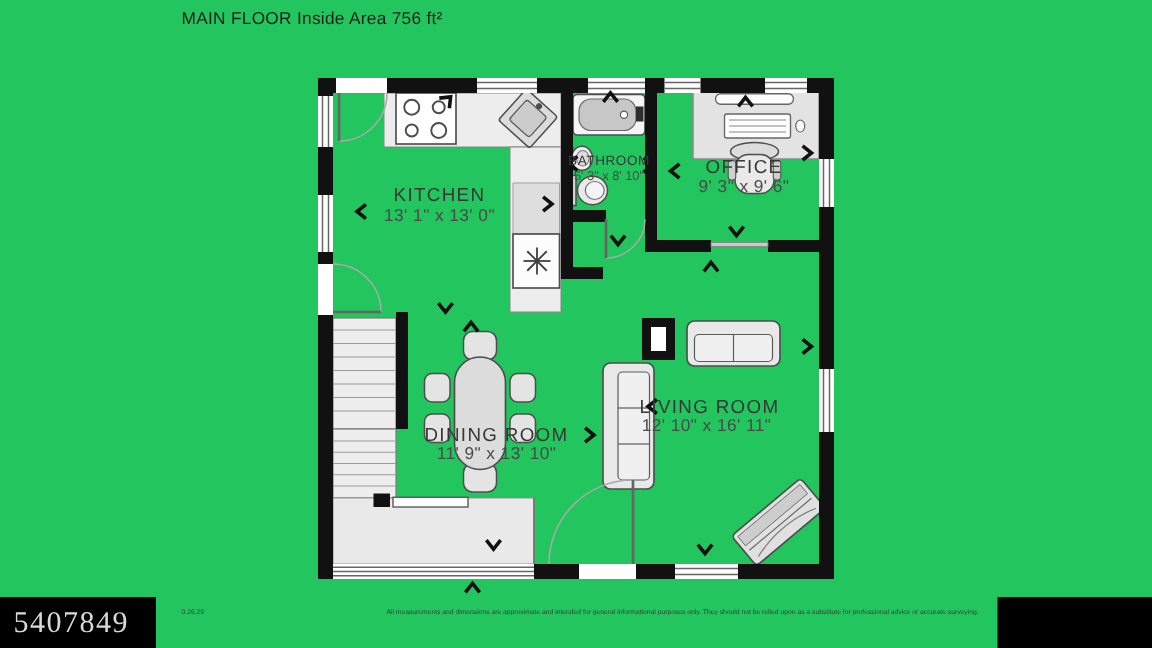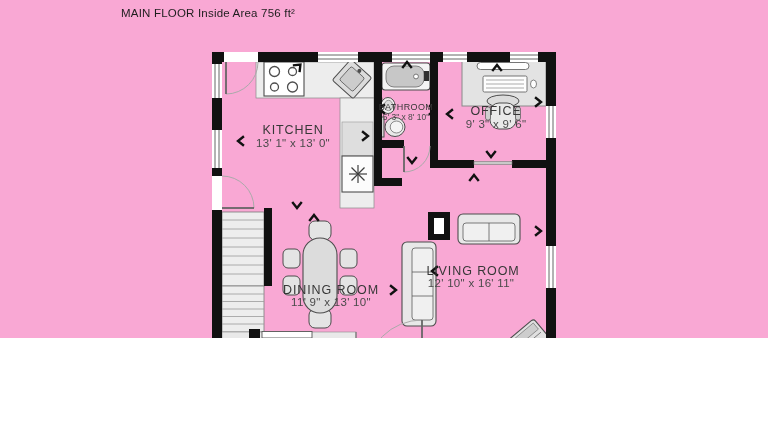--- a/index.html
+++ b/index.html
@@ -1,16 +1,16 @@
 <!DOCTYPE html>
 <html><head>
 <meta charset="utf-8">
 <style>
   html,body { margin:0; padding:0; background:#fff; }
-  .page { position:relative; width:768px; height:338px; background:#f9a8d4; overflow:hidden;
+  .page { position:relative; width:768px; height:432px; background:#22c55e; overflow:hidden;
           font-family:"Liberation Sans", sans-serif; }
   .title { position:absolute; left:121px; top:7px; font-size:11.5px; color:#1e1e1e; letter-spacing:0.2px; }
   svg.plan { position:absolute; left:0; top:0; }
   svg text { font-family:"Liberation Sans", sans-serif; text-anchor:middle; }
   .room-name  { font-size:12.5px; fill:#373737; letter-spacing:0.9px; }
   .room-dims  { font-size:11.5px; fill:#4a4a4a; letter-spacing:0.3px; }
   .room-name-sm { font-size:9px;  fill:#373737; letter-spacing:0.4px; }
   .room-dims-sm { font-size:8.5px; fill:#4a4a4a; }
   .footer-left { position:absolute; left:0; top:398px; width:104px; height:34px; background:#000;
                  color:#d8d8d8; font-family:"Liberation Serif", serif; font-size:20px;
@@ -277,17 +277,20 @@
       <text class="room-dims-sm" x="406" y="120">5' 3" x 8' 10"</text>
       <text class="room-name" x="496" y="115">OFFICE</text>
       <text class="room-dims" x="496" y="128">9' 3" x 9' 6"</text>
       <text class="room-name" x="331" y="294">DINING ROOM</text>
       <text class="room-dims" x="331" y="306">11' 9" x 13' 10"</text>
       <text class="room-name" x="473" y="275">LIVING ROOM</text>
       <text class="room-dims" x="471" y="287">12' 10" x 16' 11"</text>
     </g>
   </svg>
 
+  <div class="footer-left">
+    <span>5407849</span>
+  </div>
   <div class="footer-code">0.26.29</div>
   <div class="footer-disclaimer">All measurements and dimensions are approximate and intended for general informational purposes only. They should not be relied upon as a substitute for professional advice or accurate surveying.</div>
   <div class="footer-right"></div>
 
 </div>
 
 </body></html>

